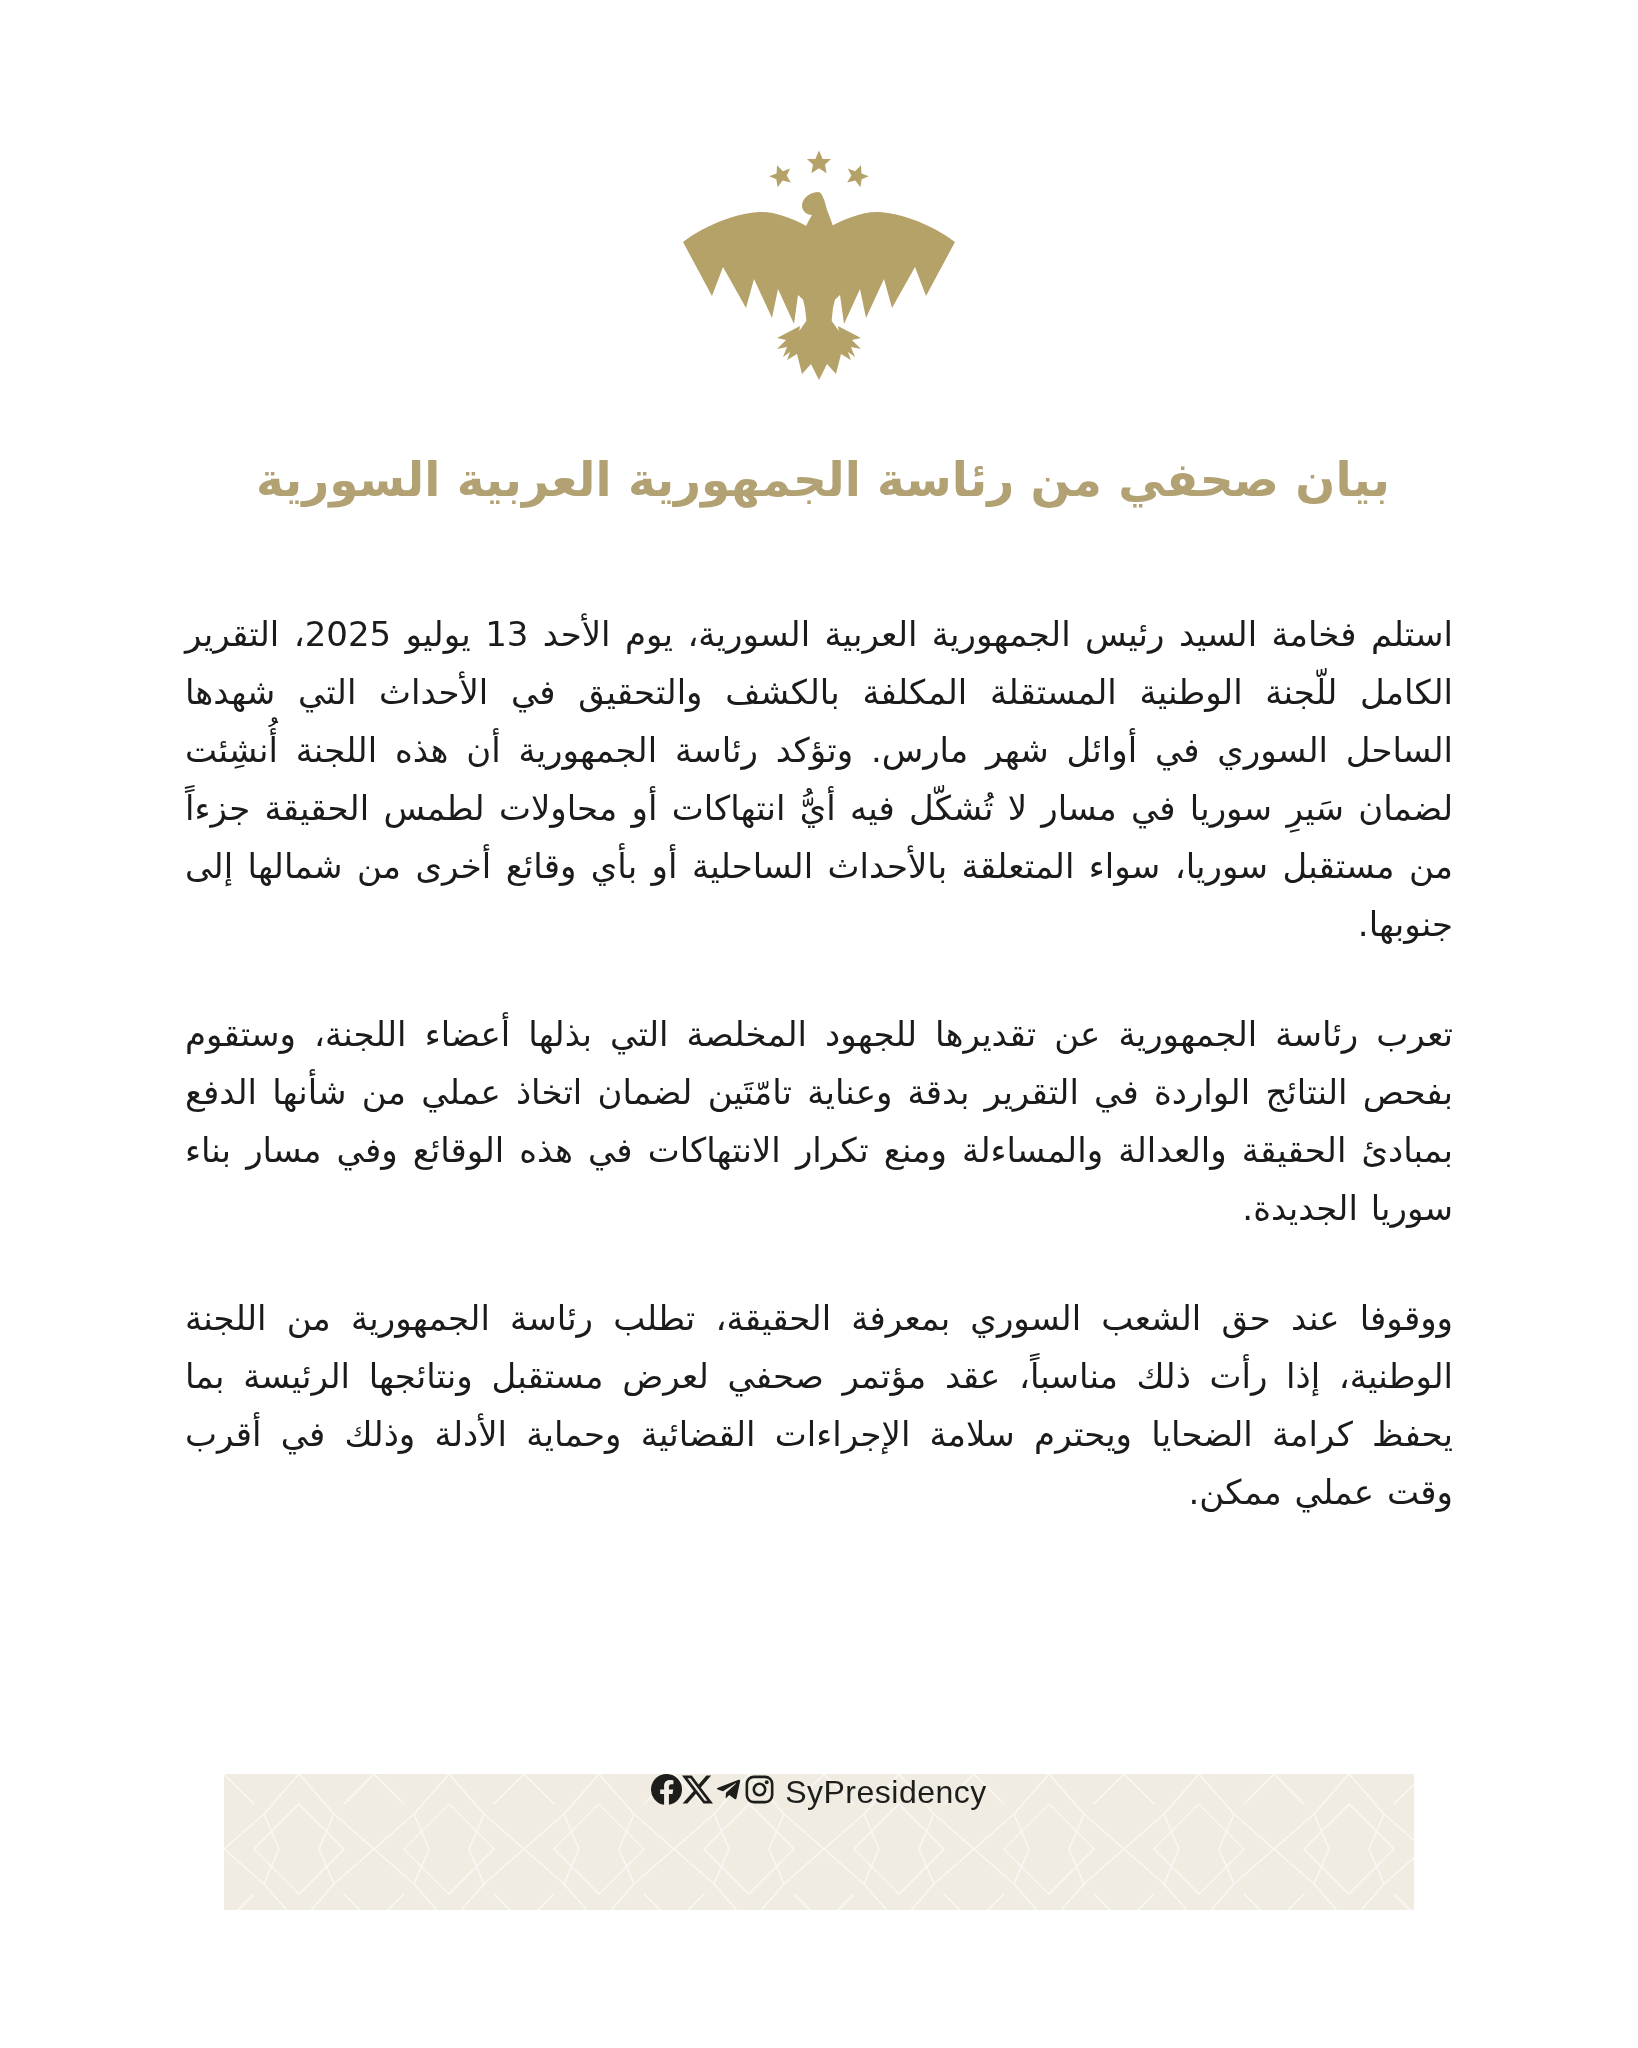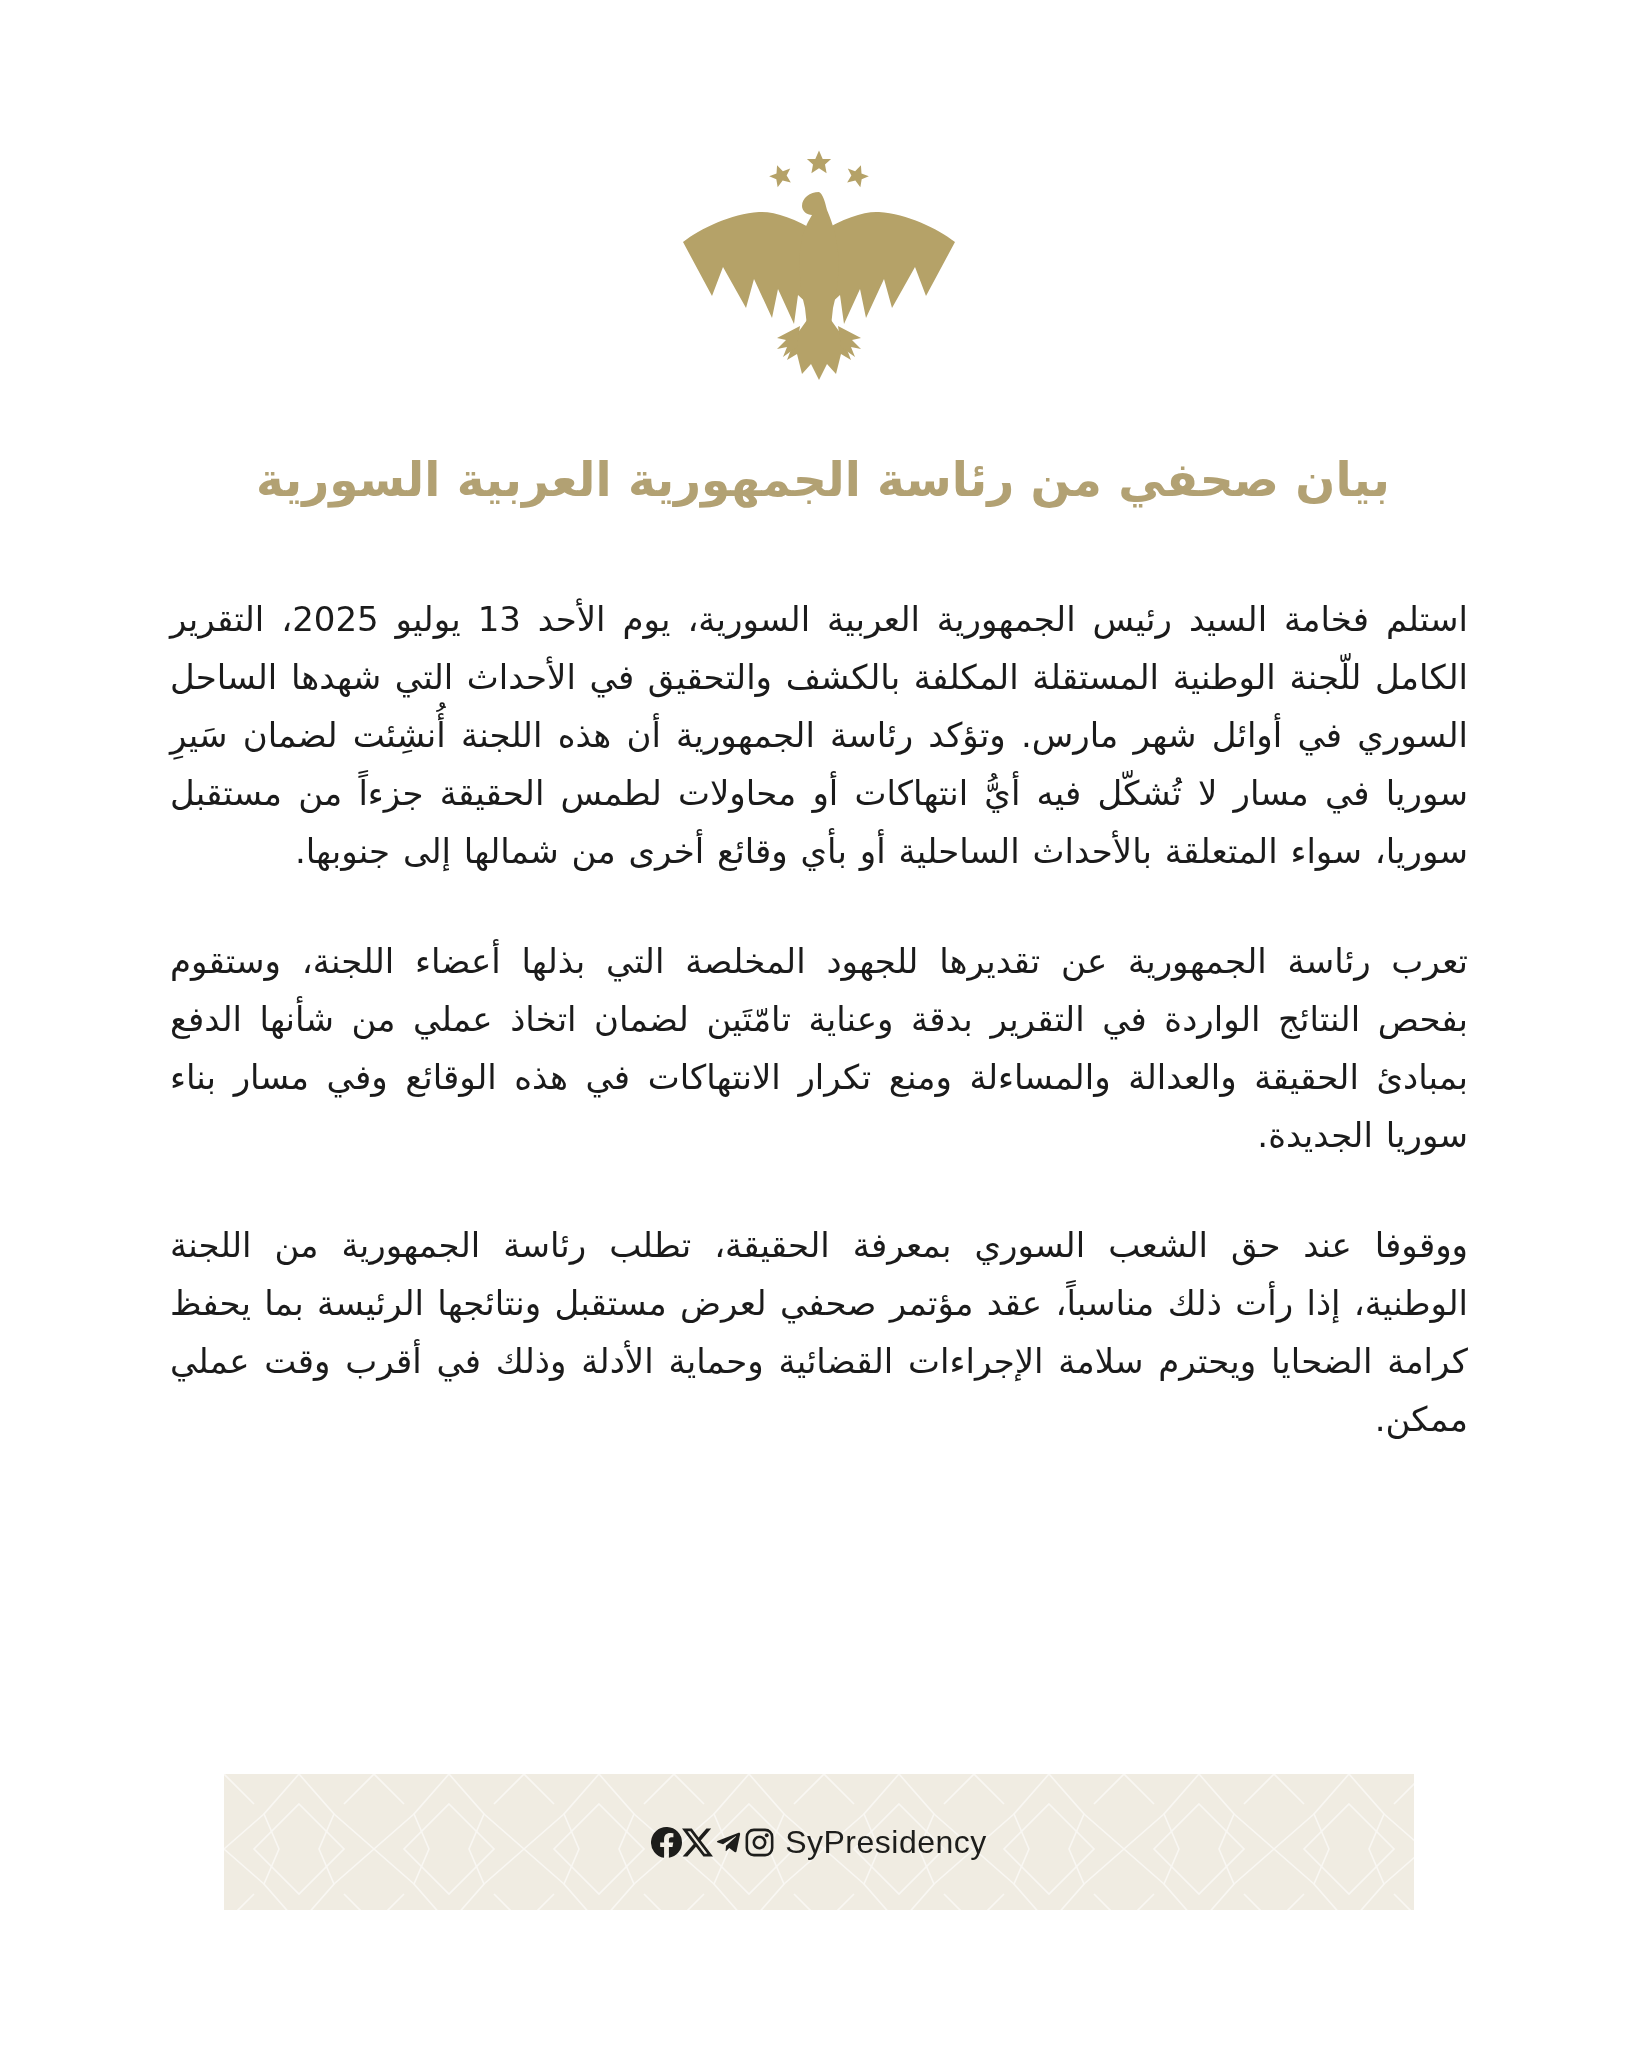--- a/index.html
+++ b/index.html
@@ -38,42 +38,41 @@
     left:170px;
     right:170px;
     direction:rtl;
     text-align:justify;
     text-align-last:right;
     color:#1b1b1b;
     font-size:34px;
     line-height:58px;
     word-spacing:2px;
   }
-  .content p{margin:0;}
+  .content p{margin:15px;}
   .content p + p{margin-top:52px;}
   .footer{
     position:absolute;
     left:224px;
     top:1774px;
     width:1190px;
     height:136px;
     background:#f0ece2;
     overflow:hidden;
   }
   .footer .pattern{
     position:absolute;
     inset:0;
     width:100%;
     height:100%;
   }
   .footer-row{
     position:absolute;
     inset:0;
     display:flex;
-    align-items:center;
     justify-content:center;
   }
   .social-icon{
     width:31px;
     height:31px;
     display:block;
     cursor:pointer;
   }
   .handle{
     font-size:32px;

